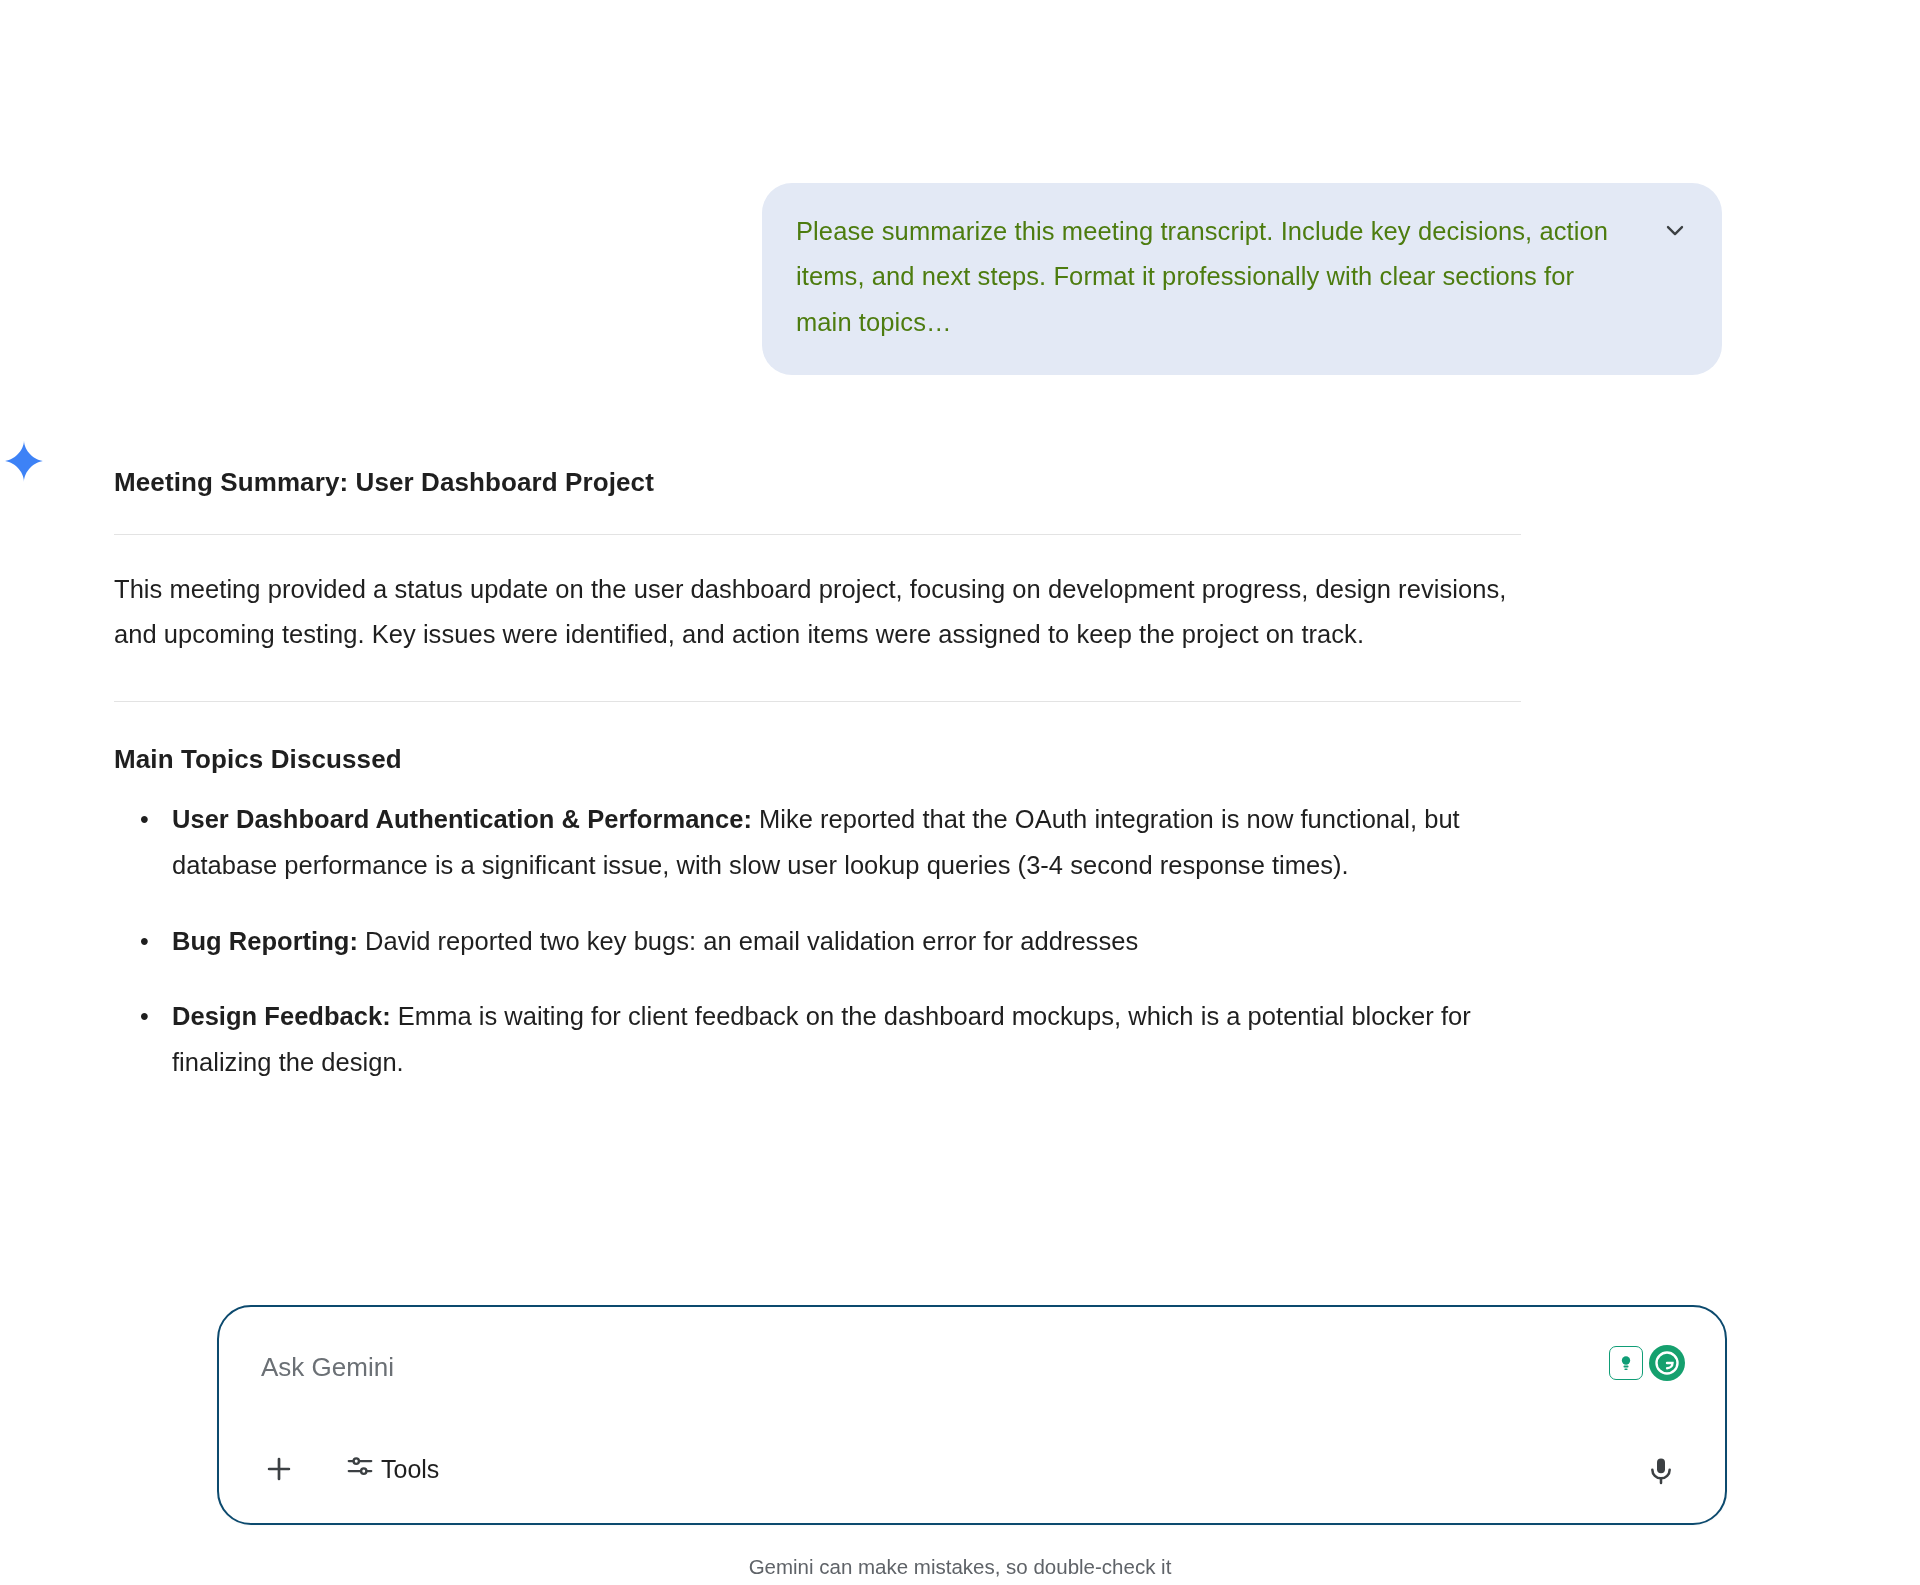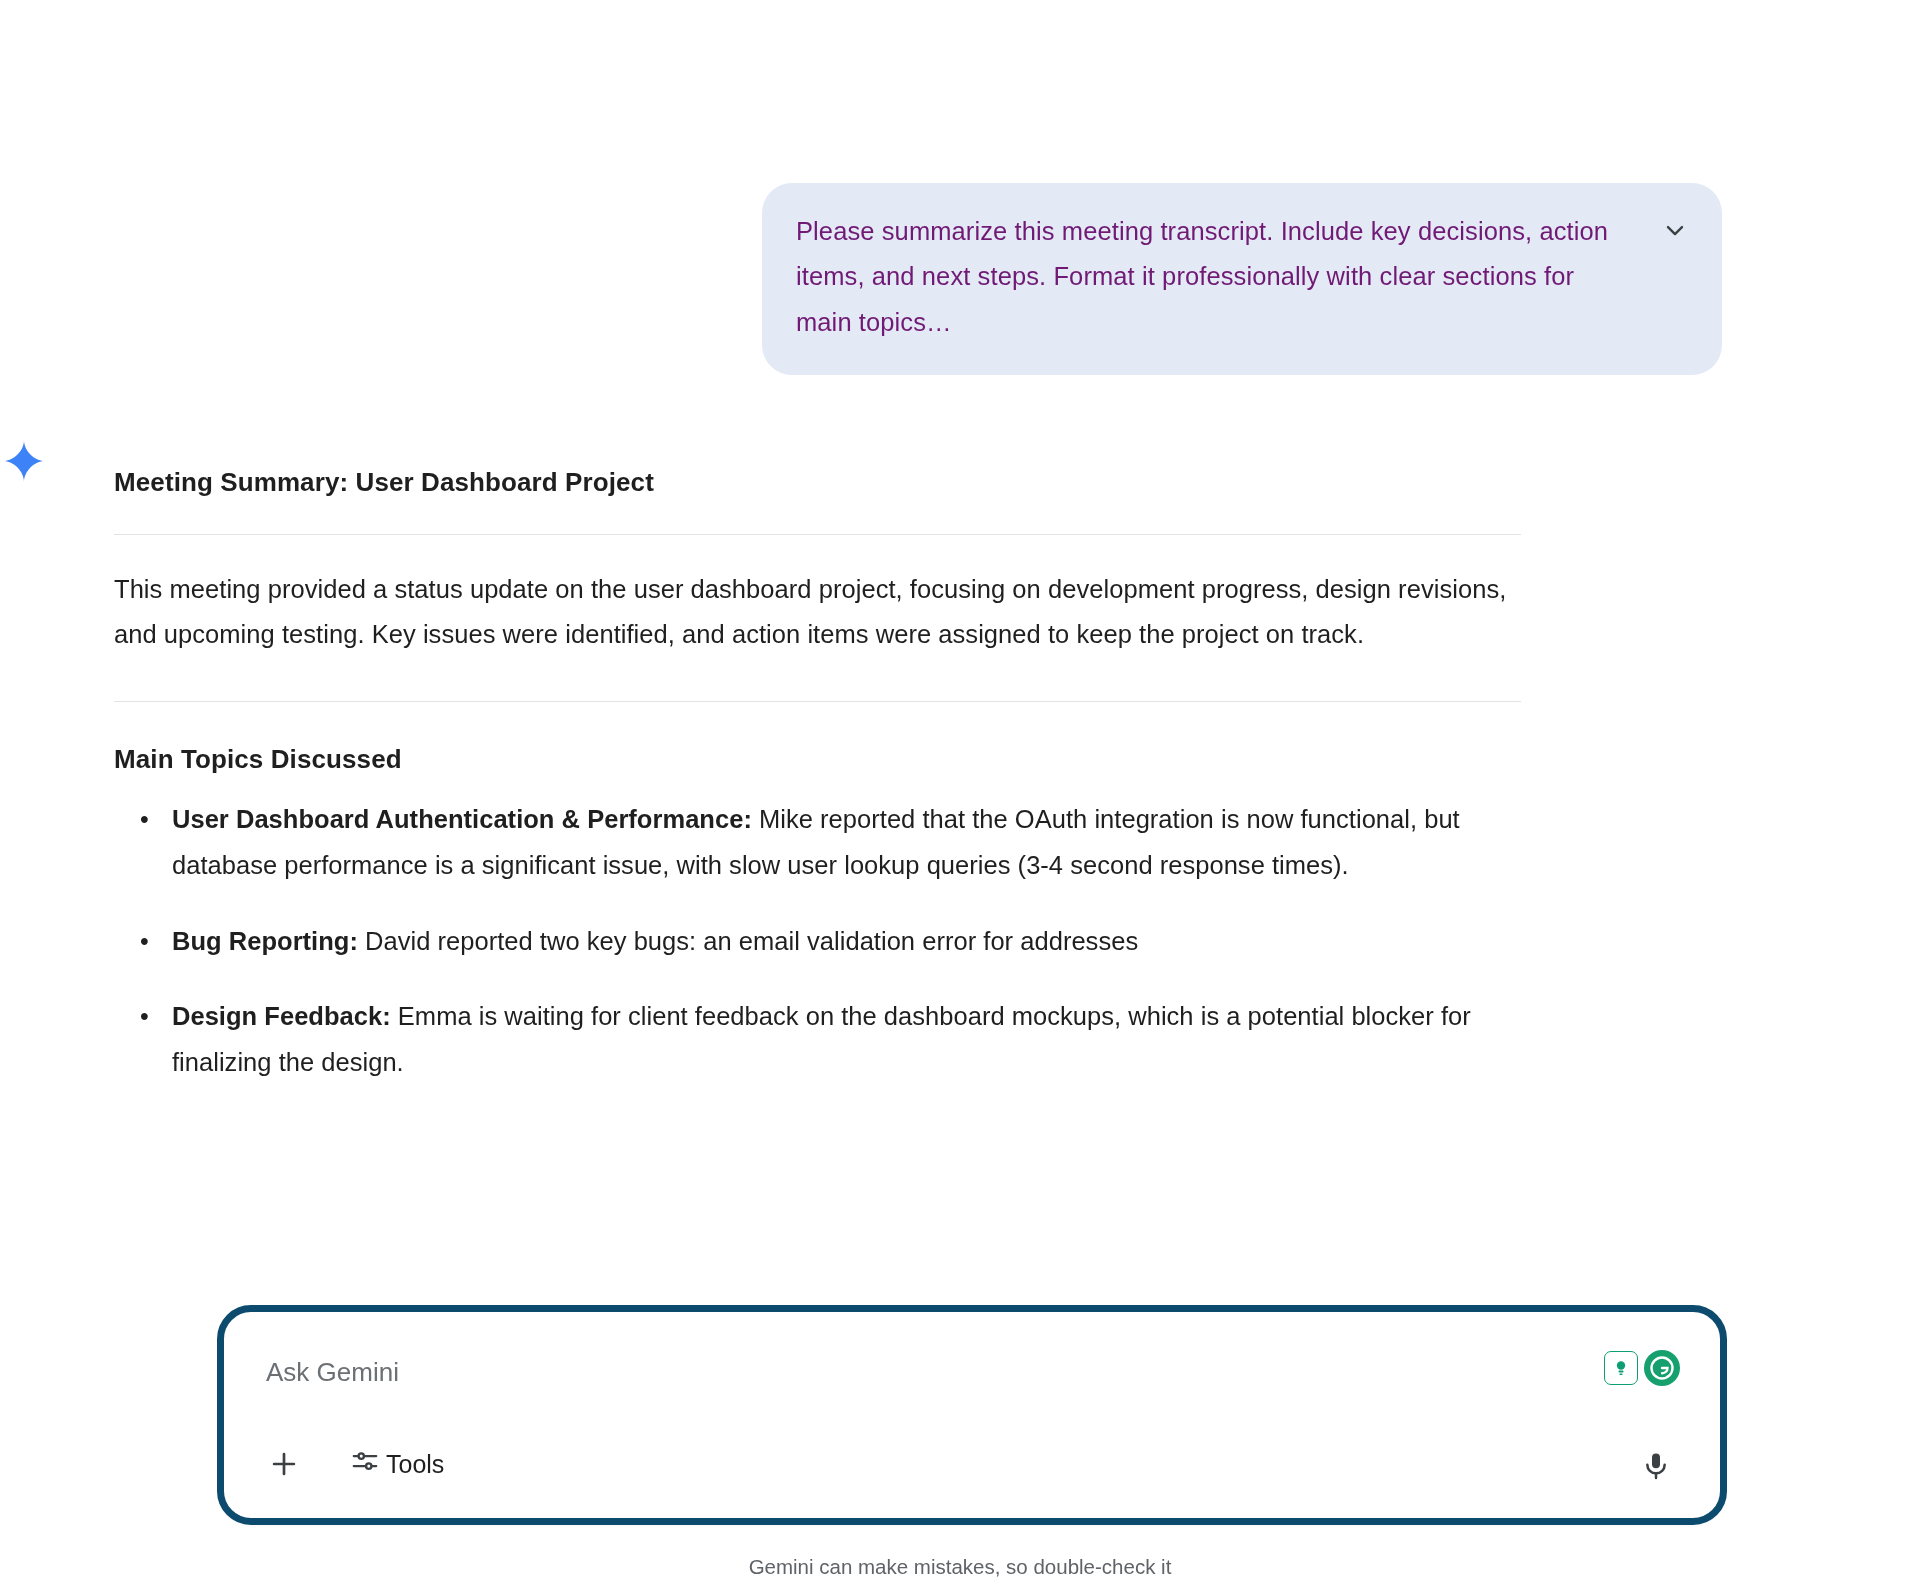--- a/index.html
+++ b/index.html
@@ -41,21 +41,21 @@
     position: relative;
     background: #e3e9f5;
     border-radius: 30px;
     padding: 26px 86px 30px 34px;
     max-width: 960px;
   }
   .user-bubble p {
     margin: 0;
     font-size: 25.5px;
     line-height: 1.78;
-    color: #701a75;
+    color: #4d7c0f;
     letter-spacing: 0.1px;
   }
   .expand-chevron {
     position: absolute;
     top: 30px;
     right: 30px;
     width: 34px;
     height: 34px;
     display: flex;
     align-items: center;
@@ -142,21 +142,21 @@
 
   
   .composer-wrap {
     position: absolute;
     left: 217px;
     top: 1305px;
     width: 1510px;
   }
   .composer {
     background: #ffffff;
-    border: 7px solid #0c4a6e;
+    border: 2px solid #0c4a6e;
     border-radius: 34px;
     height: 220px;
     position: relative;
     box-shadow: 0 1px 2px rgba(0,0,0,0.03);
   }
   .composer-input {
     position: absolute;
     left: 40px;
     top: 44px;
     font-size: 26px;

